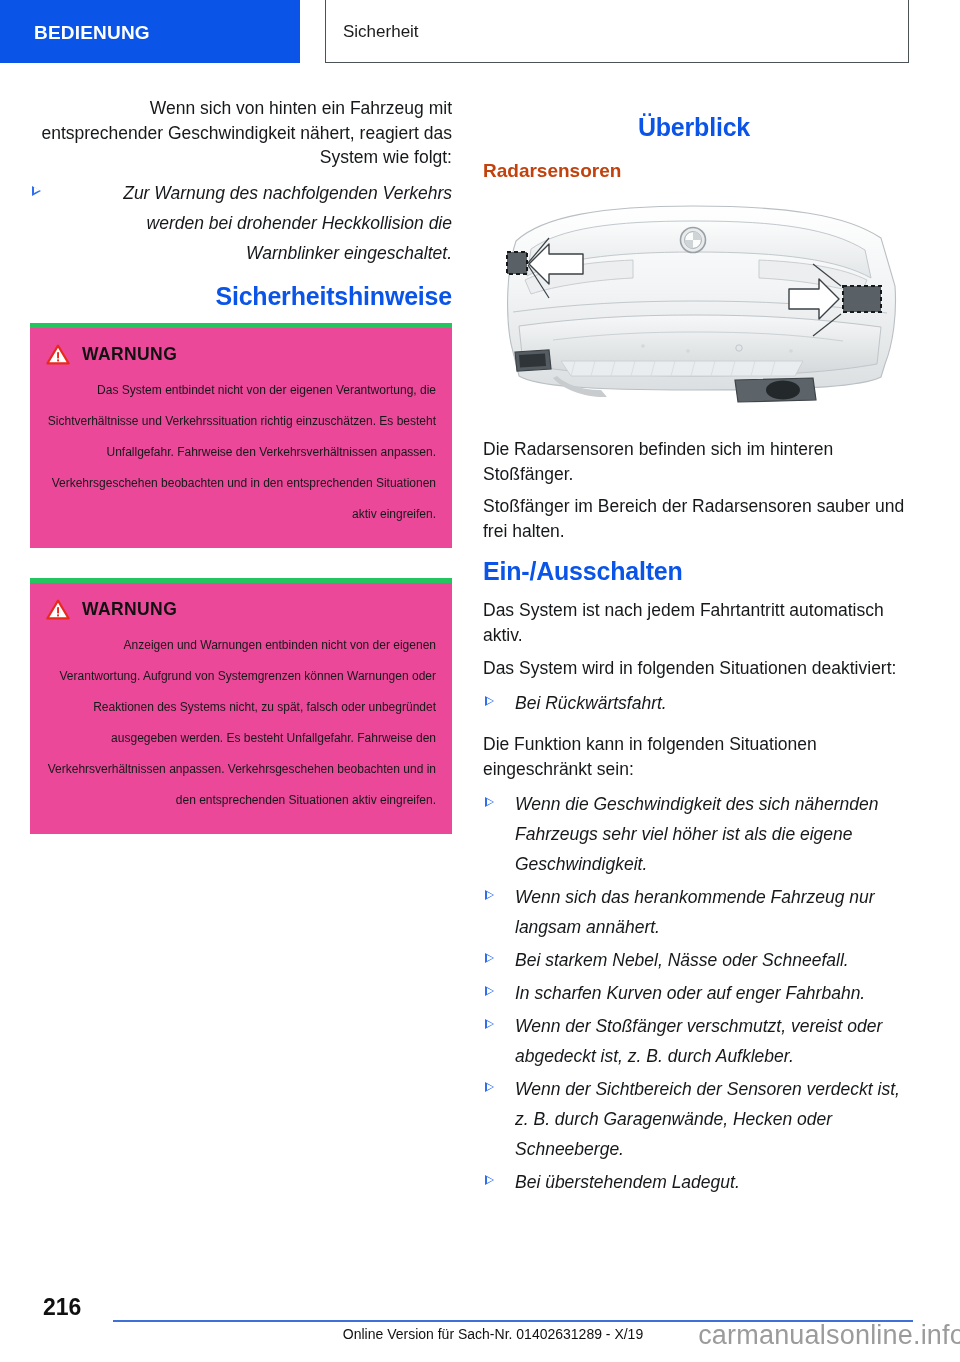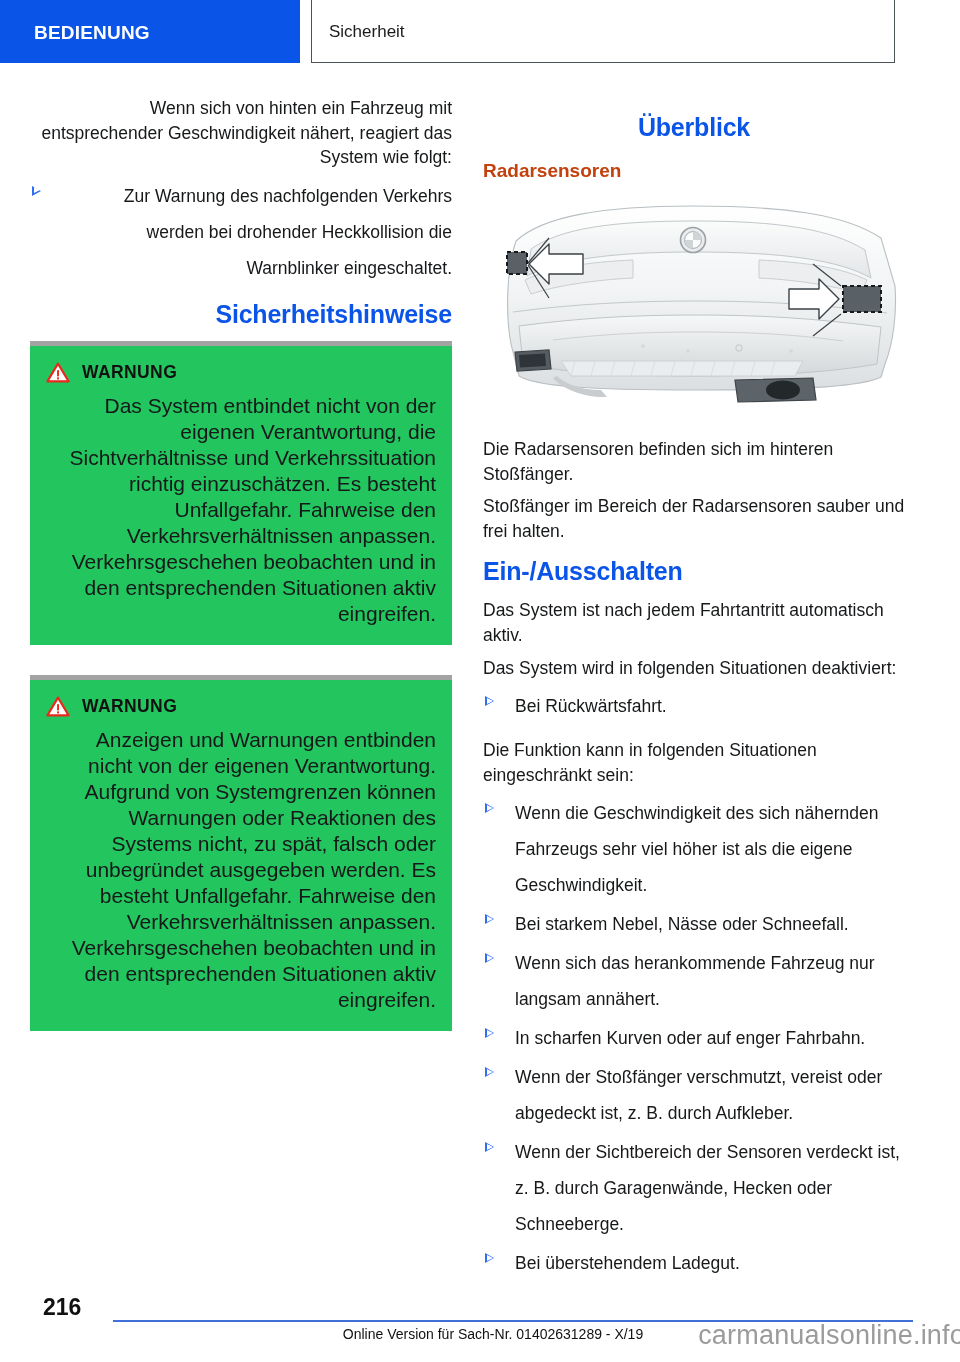--- a/index.html
+++ b/index.html
@@ -36,21 +36,21 @@
     position: absolute;
     left: 34px;
     top: 22px;
     color: #ffffff;
     font-size: 19px;
     font-weight: bold;
     letter-spacing: 0.2px;
   }
   .header-section {
     position: absolute;
-    left: 311px;
+    left: 325px;
     top: 0;
     width: 584px;
     height: 63px;
     border: 1.5px solid #4c5356;
     border-top: none;
     box-sizing: border-box;
     background: #ffffff;
   }
   .header-section-label {
     position: absolute;
@@ -81,22 +81,23 @@
   ul.bullets {
     list-style: none;
     margin: 0 0 14px 0;
     padding: 0;
   }
   ul.bullets li {
     position: relative;
     padding-left: 32px;
     margin-bottom: 3px;
     font-size: 17.5px;
-    line-height: 36px;
+    line-height: 30px;
     color: #16181a;
+    font-style: italic;
   }
   ul.bullets li .tri {
     position: absolute;
     left: 2px;
     top: 8px;
     width: 0; height: 0;
     border-top: 5.5px solid transparent;
     border-bottom: 5.5px solid transparent;
     border-left: 9px solid #2f6ef0;
   }
@@ -122,22 +123,22 @@
   h2.h-main.first { margin-top: 17px; text-align: center; }
   h3.h-sub {
     margin: 18px 0 12px 0;
     font-size: 19px;
     font-weight: bold;
     color: #c2410c;
   }
 
   
   .warning-box {
-    background: #22c55e;
-    border-top: 5px solid #a3a3a3;
+    background: #ec4899;
+    border-top: 5px solid #22c55e;
     padding: 16px 16px 18px 16px;
     margin-bottom: 30px;
     box-sizing: border-box;
   }
   .warning-head {
     display: flex;
     align-items: center;
     margin-bottom: 10px;
   }
   .warn-icon {
@@ -147,22 +148,22 @@
     flex: none;
   }
   .warning-title {
     font-size: 17.5px;
     font-weight: bold;
     letter-spacing: 0.4px;
     color: #111111;
   }
   .warning-text {
     margin: 0;
-    font-size: 21px;
-    line-height: 26px;
+    font-size: 12px;
+    line-height: 31px;
     color: #16181a;
   }
 
   
   .figure {
     width: 422px;
     height: 225px;
     margin: 0 0 18px 0;
     position: relative;
     overflow: hidden;
@@ -372,25 +373,25 @@
 
   <p class="body-text tight">Die Funktion kann in folgenden Situationen eingeschränkt sein:</p>
 
   <ul class="bullets">
     <li>
       <span class="tri"></span>
       <span>Wenn die Geschwindigkeit des sich nähernden Fahrzeugs sehr viel höher ist als die eigene Geschwindigkeit.</span>
     </li>
     <li>
       <span class="tri"></span>
+      <span>Wenn sich das herankommende Fahrzeug nur langsam annähert.</span>
+    </li>
+    <li>
+      <span class="tri"></span>
       <span>Bei starkem Nebel, Nässe oder Schneefall.</span>
-    </li>
-    <li>
-      <span class="tri"></span>
-      <span>Wenn sich das herankommende Fahrzeug nur langsam annähert.</span>
     </li>
     <li>
       <span class="tri"></span>
       <span>In scharfen Kurven oder auf enger Fahrbahn.</span>
     </li>
     <li>
       <span class="tri"></span>
       <span>Wenn der Stoßfänger verschmutzt, vereist oder abgedeckt ist, z. B. durch Aufkleber.</span>
     </li>
     <li>

